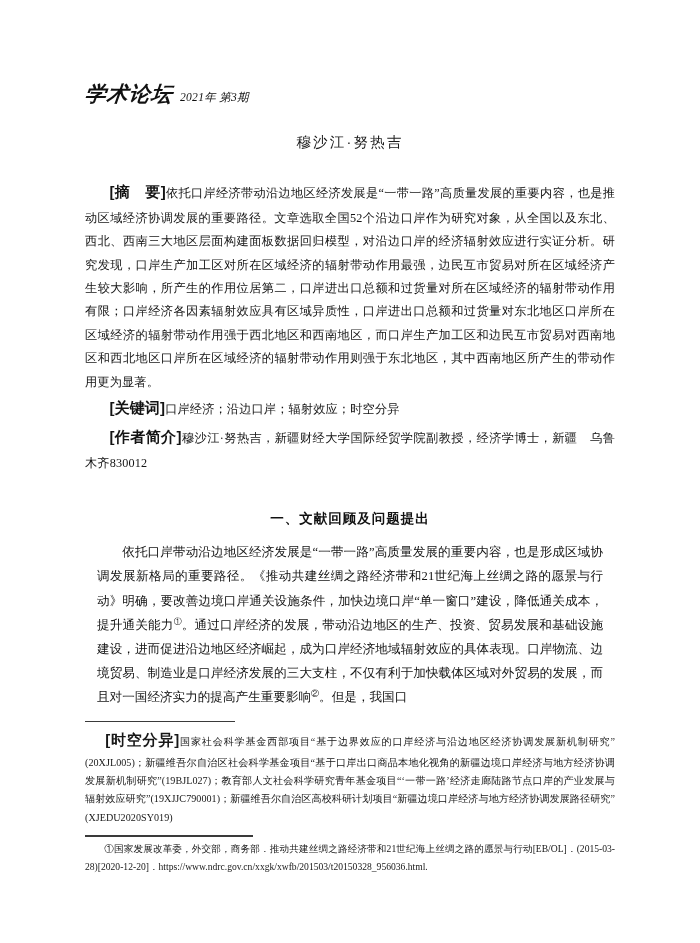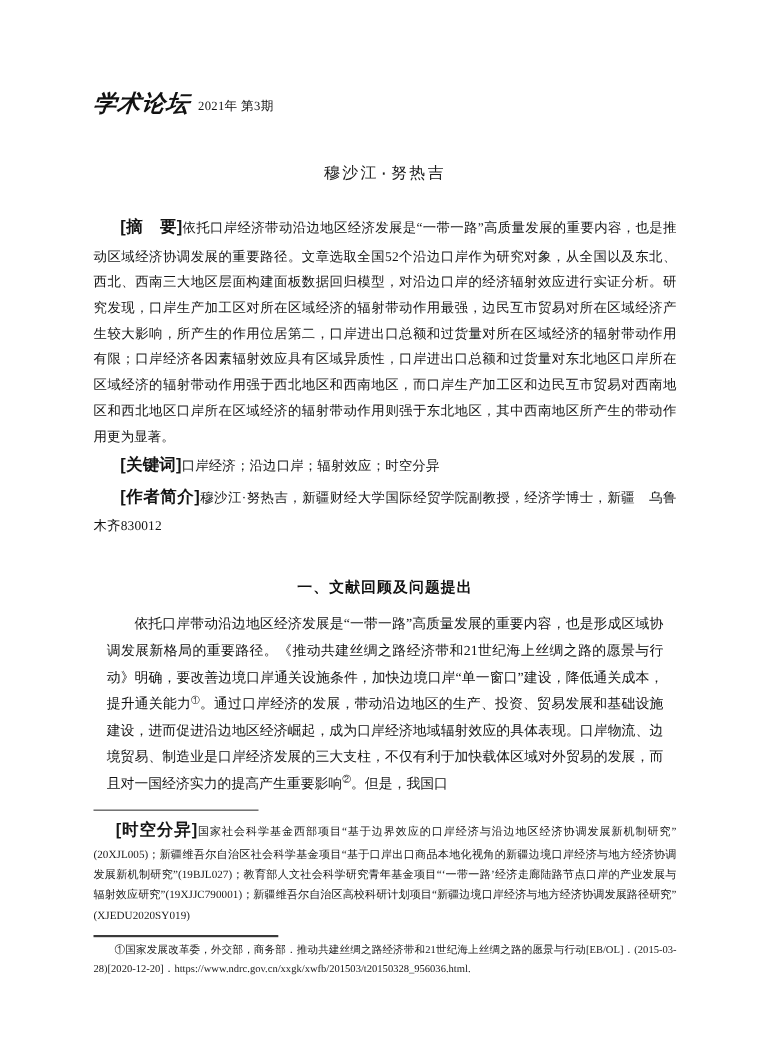--- a/index.html
+++ b/index.html
@@ -48,41 +48,42 @@
     line-height: 1;
     transform: skewX(-6deg);
   }
   .masthead-issue {
     font-family: "Liberation Serif", "DejaVu Serif", serif;
     font-size: 11.5px;
     color: #111;
     line-height: 1;
     padding-bottom: 1px;
     letter-spacing: 0.3px;
+    font-style: italic;
   }
 
   
   .title-block {
     margin-top: 24px;
     text-align: center;
   }
   .title-line {
     font-family: "Liberation Sans", "DejaVu Sans", sans-serif;
     font-size: 27px;
     font-weight: 400;
     letter-spacing: 1.2px;
     line-height: 1.42;
     color: #151515;
   }
 
   
   .author {
-    margin-top: 44px;
+    margin-top: 29px;
     text-align: center;
-    font-family: Liberation Mono, monospace;
+    font-family: Liberation Sans, sans-serif;
     font-size: 14.5px;
     letter-spacing: 2.2px;
     color: #1a1a1a;
   }
 
   
   .meta-block {
     margin-top: 26px;
     font-family: "Liberation Serif", "DejaVu Serif", serif;
     font-size: 12.2px;

